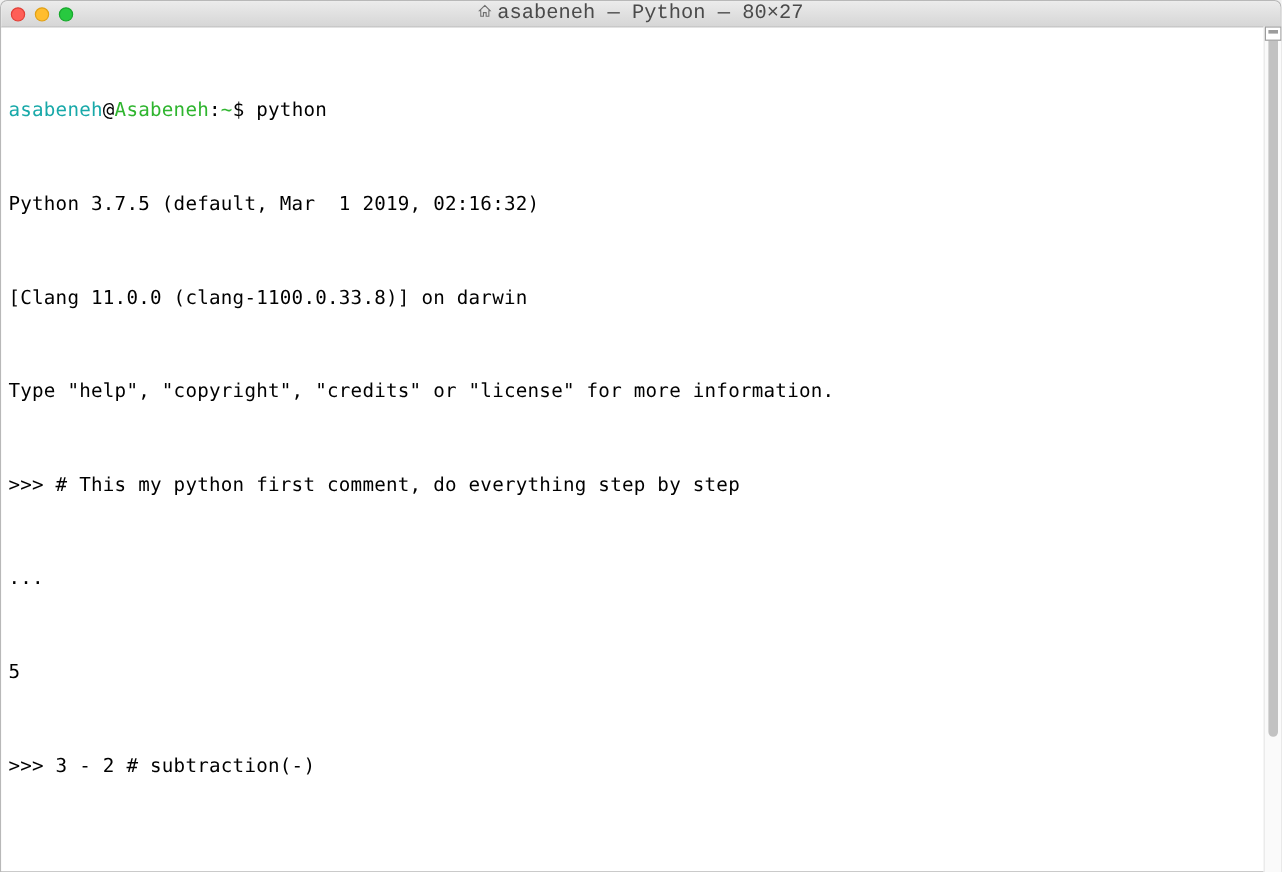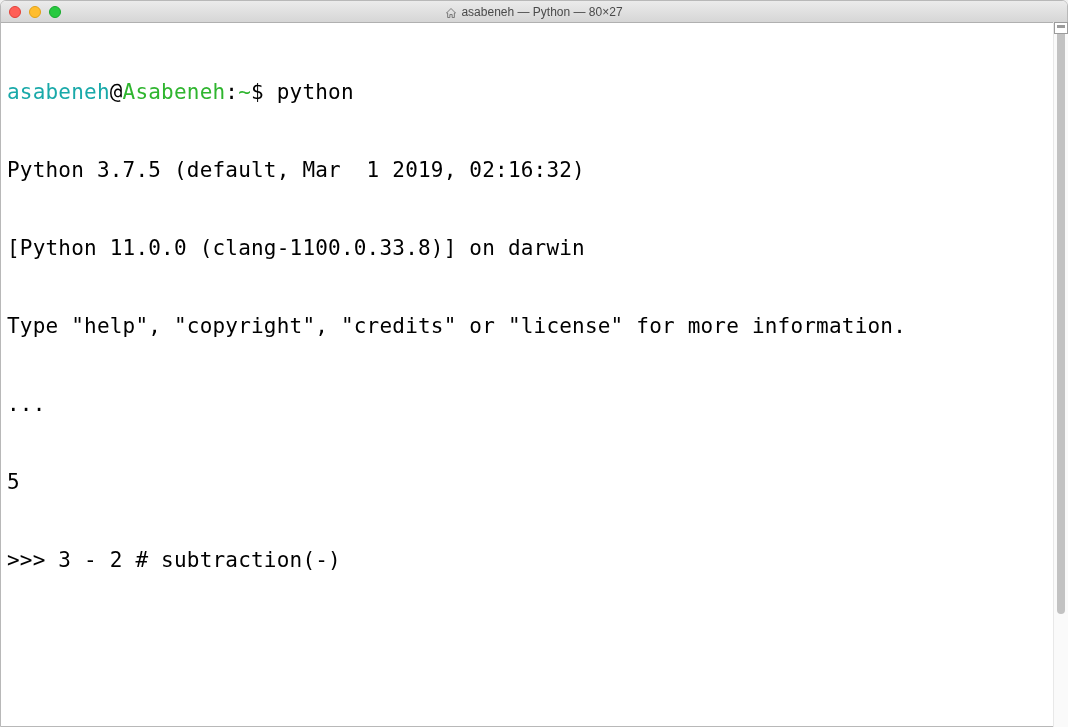--- a/index.html
+++ b/index.html
@@ -42,36 +42,36 @@
       border-radius: 50%;
     }
     .tl-close { background: #ff5f57; border: 0.5px solid #e14038; }
     .tl-min   { background: #ffbd2e; border: 0.5px solid #e1a116; }
     .tl-max   { background: #28c940; border: 0.5px solid #17a92c; }
     .title-wrap {
       position: absolute;
       left: 0; right: 0;
       display: flex;
       justify-content: center;
-      align-items: flex-end;
+      align-items: flex-start;
       gap: 4px;
       pointer-events: none;
-      font-family: Liberation Sans, sans-serif;
-      font-size: 12px;
+      font-family: Liberation Mono, monospace;
+      font-size: 17px;
       color: #4a4a4a;
     }
     .home-icon {
       width: 12px; height: 12px;
       display: inline-block;
     }
     .terminal-body {
       flex: 1;
       background: #ffffff;
       padding: 4px 6px 4px 6px;
-      font-size: 21px;
+      font-size: 16px;
       line-height: 26px;
       letter-spacing: 0.2px;
       color: #000000;
       white-space: pre;
       overflow: hidden;
       position: relative;
     }
     .line { display: block; white-space: pre; }
     .prompt-user { color: #19a9a9; }
     .prompt-host { color: #2fb52f; }
@@ -131,22 +131,23 @@
       </span>
       <span>asabeneh — Python — 80×27</span>
     </div>
   </div>
 
   <div class="mini-box"></div>
 
   <div class="terminal-body">
     <span class="line"><span class="prompt-user">asabeneh</span><span class="prompt-sep">@</span><span class="prompt-host">Asabeneh</span><span class="prompt-sep">:</span><span class="prompt-host">~</span><span class="prompt-sep">$ </span><span>python</span></span>
     <span class="line">Python 3.7.5 (default, Mar  1 2019, 02:16:32)</span>
-    <span class="line">[Python 11.0.0 (clang-1100.0.33.8)] on darwin</span>
+    <span class="line">[Clang 11.0.0 (clang-1100.0.33.8)] on darwin</span>
     <span class="line">Type "help", "copyright", "credits" or "license" for more information.</span>
+    <span class="line">&gt;&gt;&gt; # This my python first comment, do everything step by step</span>
     <span class="line">...</span>
     <span class="line">5</span>
     <span class="line">&gt;&gt;&gt; 3 - 2 # subtraction(-)</span>
     
     
     
     
     
     
     

